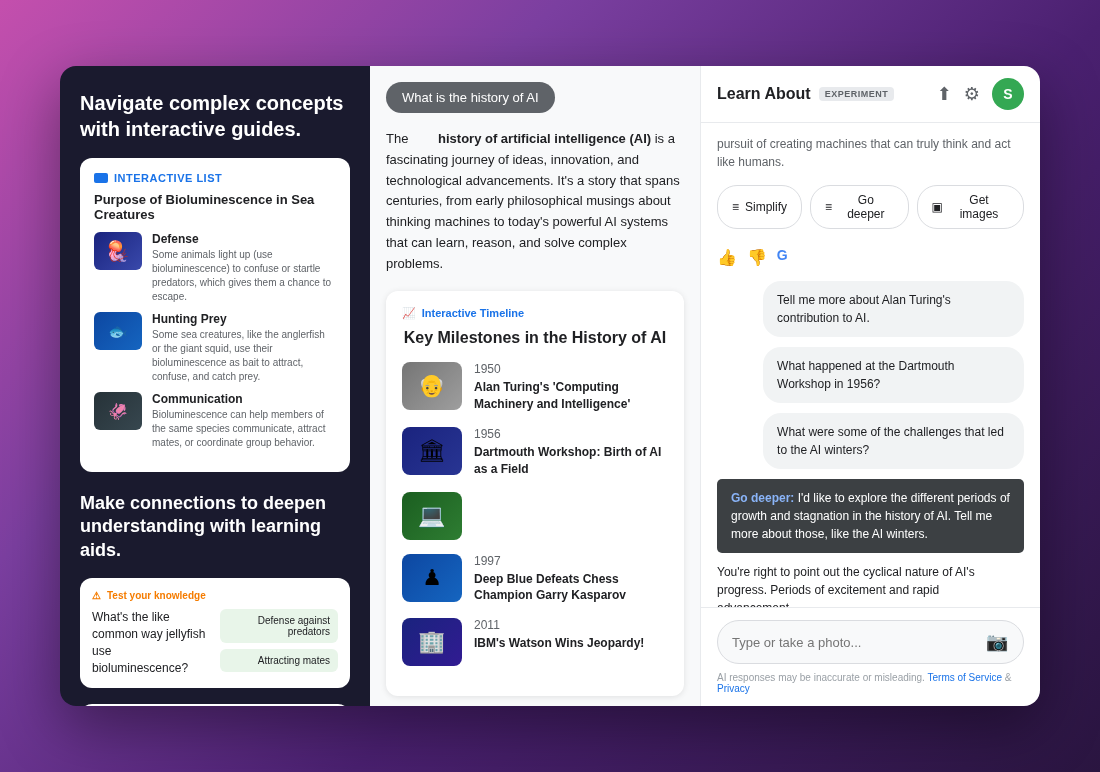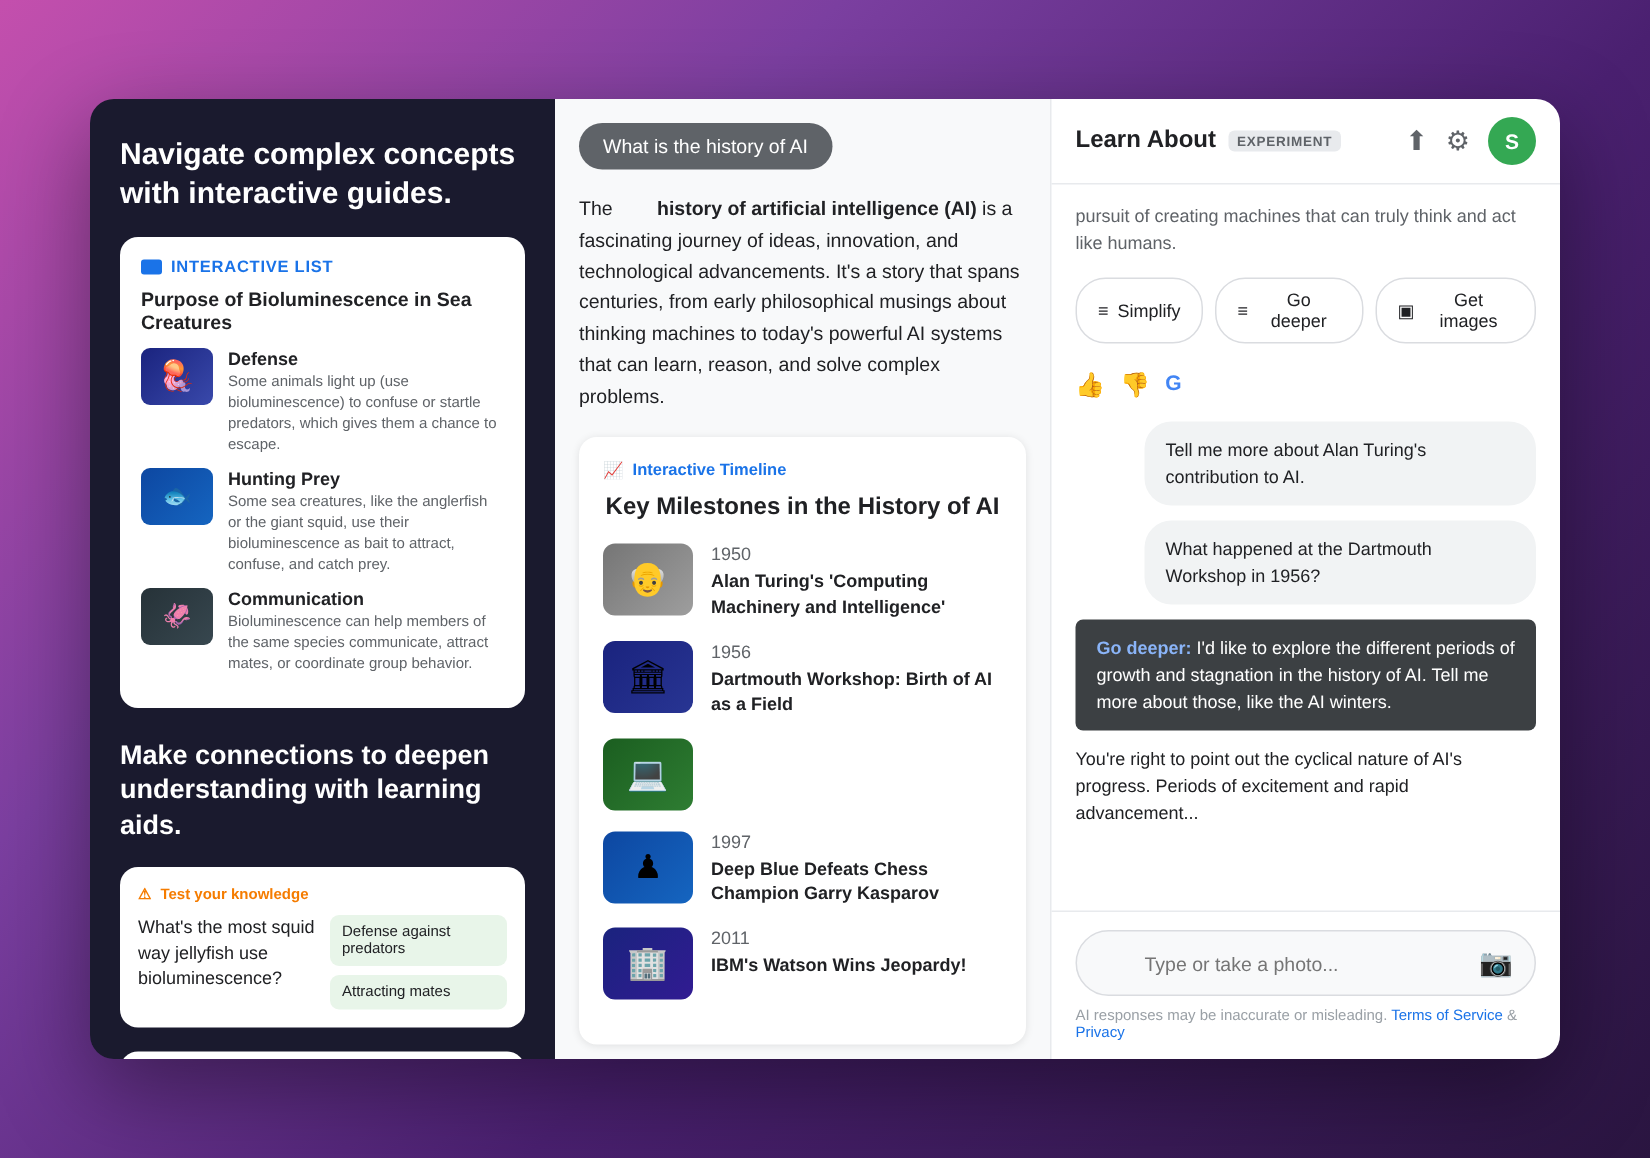--- a/index.html
+++ b/index.html
@@ -168,21 +168,21 @@
       flex: 1;
     }
     .quiz-answer-btn {
       background: #e8f5e9;
       border: none;
       border-radius: 6px;
       padding: 6px 8px;
       font-size: 10px;
       color: #202124;
       cursor: pointer;
-      text-align: left;
+      text-align: right;
     }
     .misconception-card {
       background: #ffffff;
       border-radius: 12px;
       padding: 12px;
       flex-shrink: 0;
     }
 
     
     .middle-panel {
@@ -426,21 +426,20 @@
       padding: 10px 14px;
       gap: 8px;
     }
     .input-field {
       flex: 1;
       font-size: 13px;
       color: #9aa0a6;
       background: transparent;
       border: none;
       outline: none;
-      margin-left: 31px;
     }
     .camera-icon {
       color: #5f6368;
       cursor: pointer;
       font-size: 18px;
     }
     .disclaimer {
       font-size: 10px;
       color: #9aa0a6;
       margin-top: 8px;
@@ -489,21 +488,21 @@
     </div>
 
     <h2 class="second-heading">Make connections to deepen understanding with learning aids.</h2>
 
     <div class="quiz-card">
       <div class="quiz-label">
         <span>⚠</span>
         <span>Test your knowledge</span>
       </div>
       <div class="quiz-content">
-        <div class="quiz-question">What's the most squid way jellyfish use bioluminescence?</div>
+        <div class="quiz-question">What's the like common way jellyfish use bioluminescence?</div>
         <div class="quiz-answers">
           <button class="quiz-answer-btn">Defense against predators</button>
           <button class="quiz-answer-btn">Attracting mates</button>
         </div>
       </div>
     </div>
 
     <div class="misconception-card">
       
       
@@ -597,20 +596,21 @@
       </div>
 
       <div class="feedback-row">
         <span class="feedback-icon">👍</span>
         <span class="feedback-icon">👎</span>
         <span class="google-g">G</span>
       </div>
 
       <div class="chat-bubble-user">Tell me more about Alan Turing's contribution to AI.</div>
       <div class="chat-bubble-user">What happened at the Dartmouth Workshop in 1956?</div>
+      <div class="chat-bubble-user">What were some of the challenges that led to the AI winters?</div>
 
       <div class="chat-bubble-go-deeper">
         <span class="go-deeper-label">Go deeper: </span>
         <span>I'd like to explore the different periods of growth and stagnation in the history of AI. Tell me more about those, like the AI winters.</span>
       </div>
 
       <p class="chat-bubble-ai">You're right to point out the cyclical nature of AI's progress. Periods of excitement and rapid advancement...</p>
 
     </div>
 

